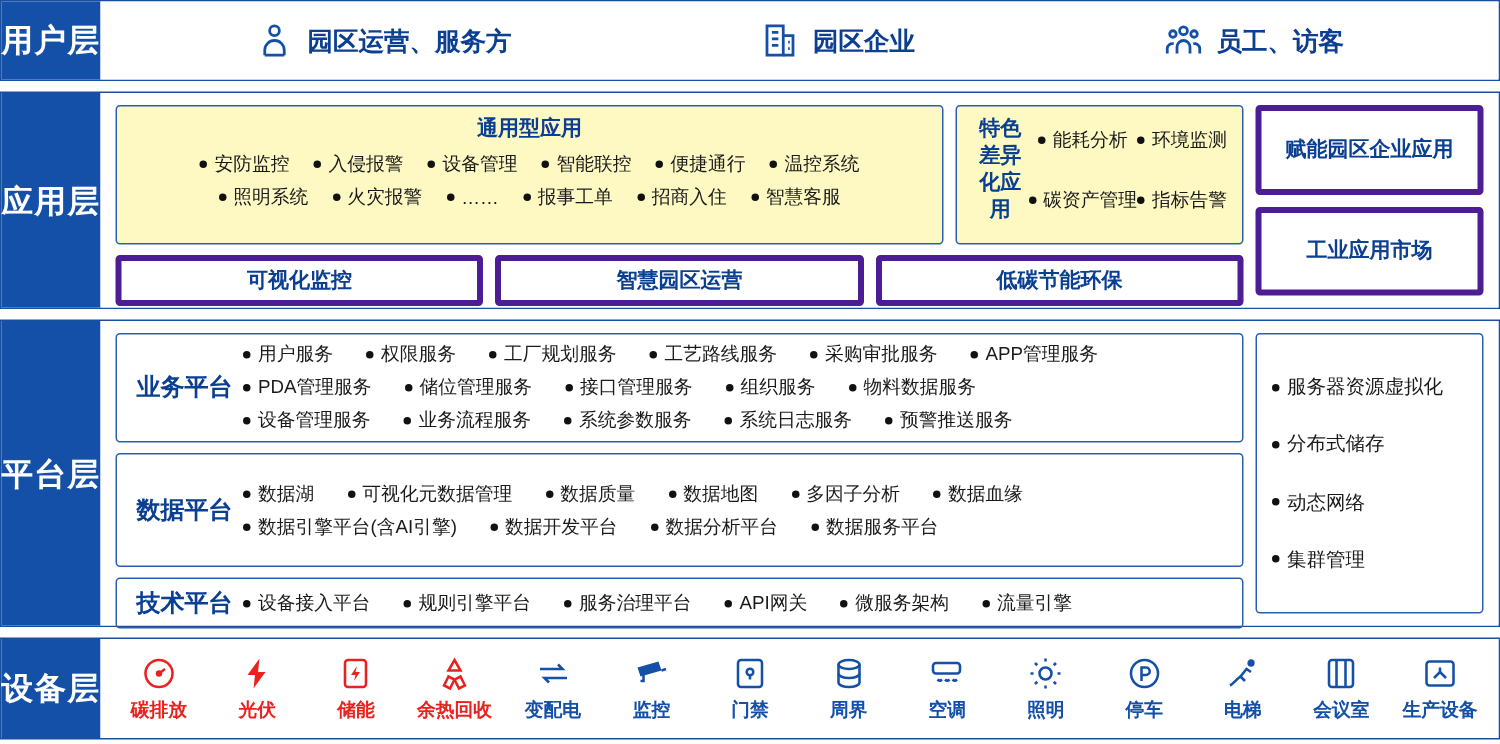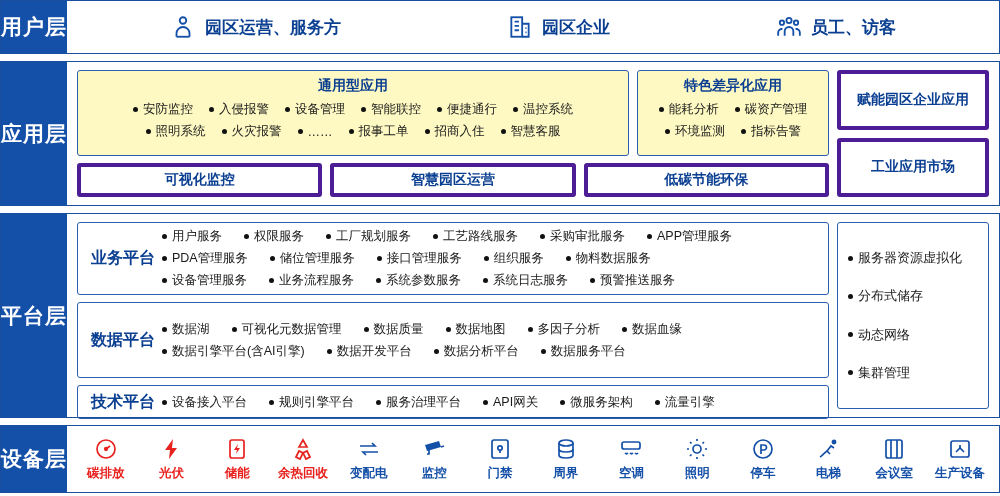--- a/index.html
+++ b/index.html
@@ -103,21 +103,21 @@
     content: "";
     width: 5px; height: 5px;
     border-radius: 50%;
     background: #111;
     flex: 0 0 5px;
   }
   .special-app {
     flex: 0 0 192px;
     padding: 6px 10px 7px;
     display: flex;
-    flex-direction: column;
+    flex-direction: row;
   }
   .special-app .chip-row { gap: 6px 16px; }
   .app-bottom-row { display: flex; gap: 8px; flex: 0 0 34px; }
   .pill {
     flex: 1 1 0;
     display: flex;
     align-items: center;
     justify-content: center;
     font-size: 14px;
     font-weight: bold;

